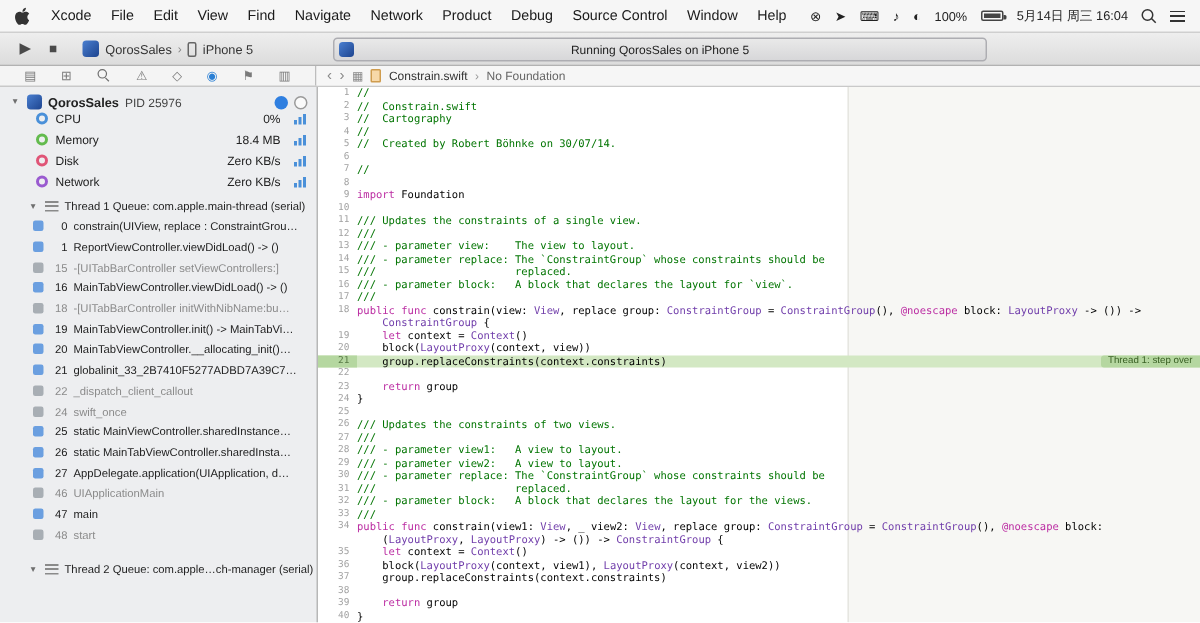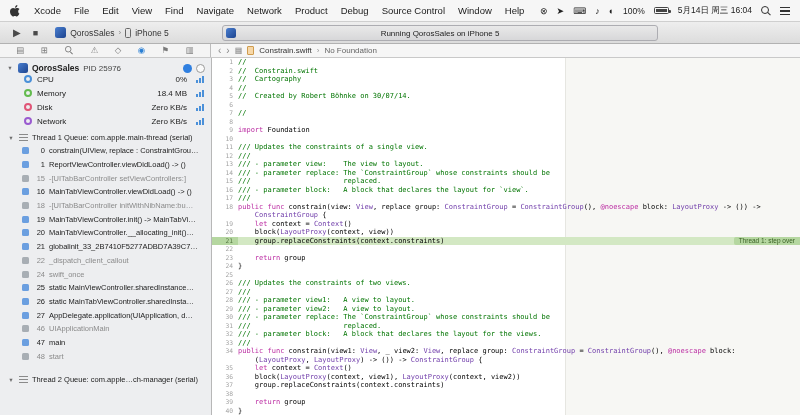--- a/index.html
+++ b/index.html
@@ -55,21 +55,21 @@
   .proc-name{font-weight:bold;font-size:8.5px}
   .proc-pid{color:#444;font-size:8px}
   .proc-ind{width:9px;height:9px;border-radius:50%;flex:none}
   .proc-ind.blue{background:#2f7fe0;margin-left:auto}
   .proc-ind.gray{border:1px solid #9a9a9a;background:#fafafa}
   .gauge-row{height:14px;display:flex;align-items:flex-start;padding:0 7px 0 24px;gap:5px}
   .gauge-ico{width:8px;height:8px;border-radius:50%;border:2px solid #888;flex:none}
   .gauge-value{margin-left:auto;color:#222}
   .spark{display:inline-flex;align-items:flex-end;gap:1px;height:8px;margin-left:4px}
   .spark b{width:2px;display:block;background:#4a90d9}
-  .thread-row{height:13px;display:flex;align-items:center;padding:0 7px;gap:4px;color:#222;font-size:7.5px;white-space:nowrap;overflow:hidden}
+  .thread-row{height:13px;display:flex;align-items:center;padding:0 18px;gap:4px;color:#222;font-size:7.5px;white-space:nowrap;overflow:hidden}
   .thread-row.gap{margin-top:10px}
   .thread-ico{width:9px;height:7px;flex:none;background:repeating-linear-gradient(to bottom,#8a8a8a 0 1.2px,transparent 1.2px 2.9px)}
   .frame-row{height:13.7px;display:flex;align-items:center;padding-left:22px;gap:4px;white-space:nowrap;overflow:hidden;font-size:7.5px}
   .frame-ico{width:7px;height:7px;border-radius:1.5px;flex:none}
   .frame-ico.user{background:#6b9fe0}
   .frame-ico.system{background:#a8aeb4}
   .frame-num{width:12px;text-align:right;flex:none}
   .frame-row.system{color:#8b8b8b}
 
   

